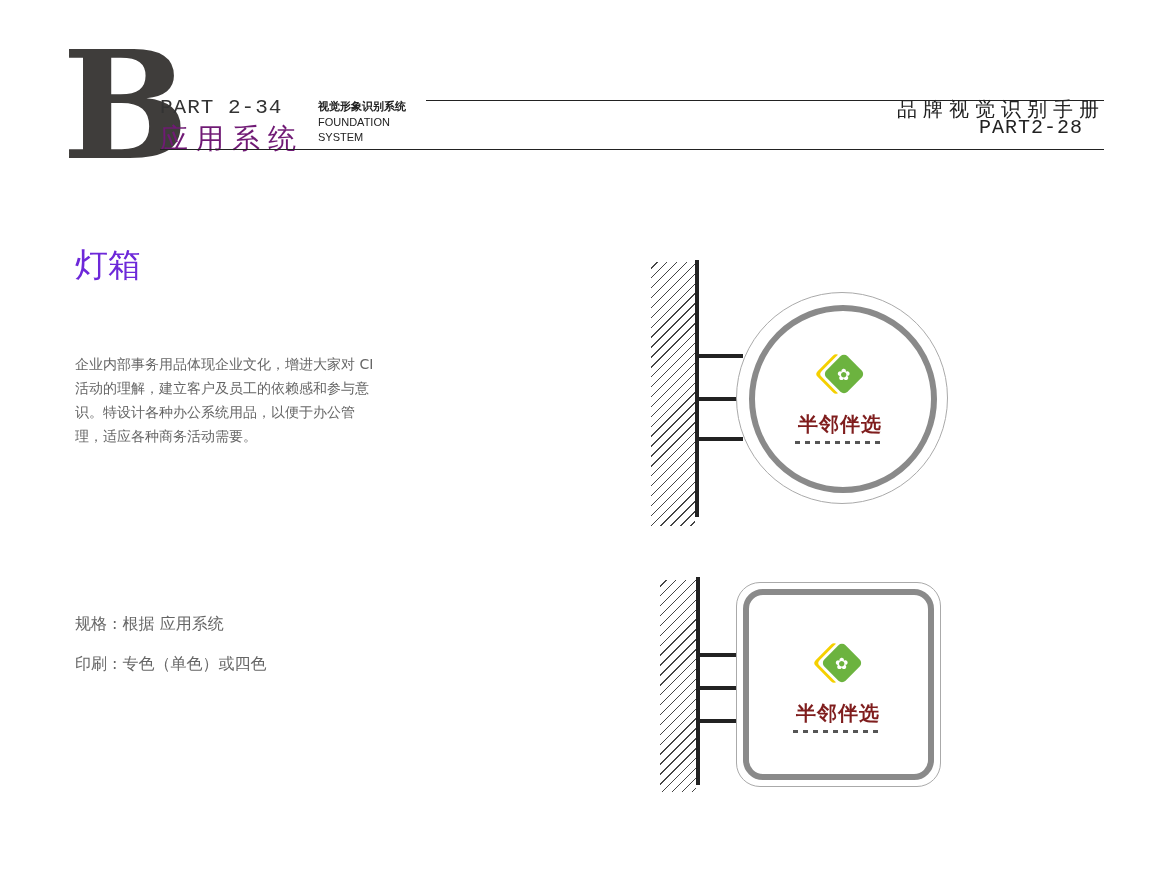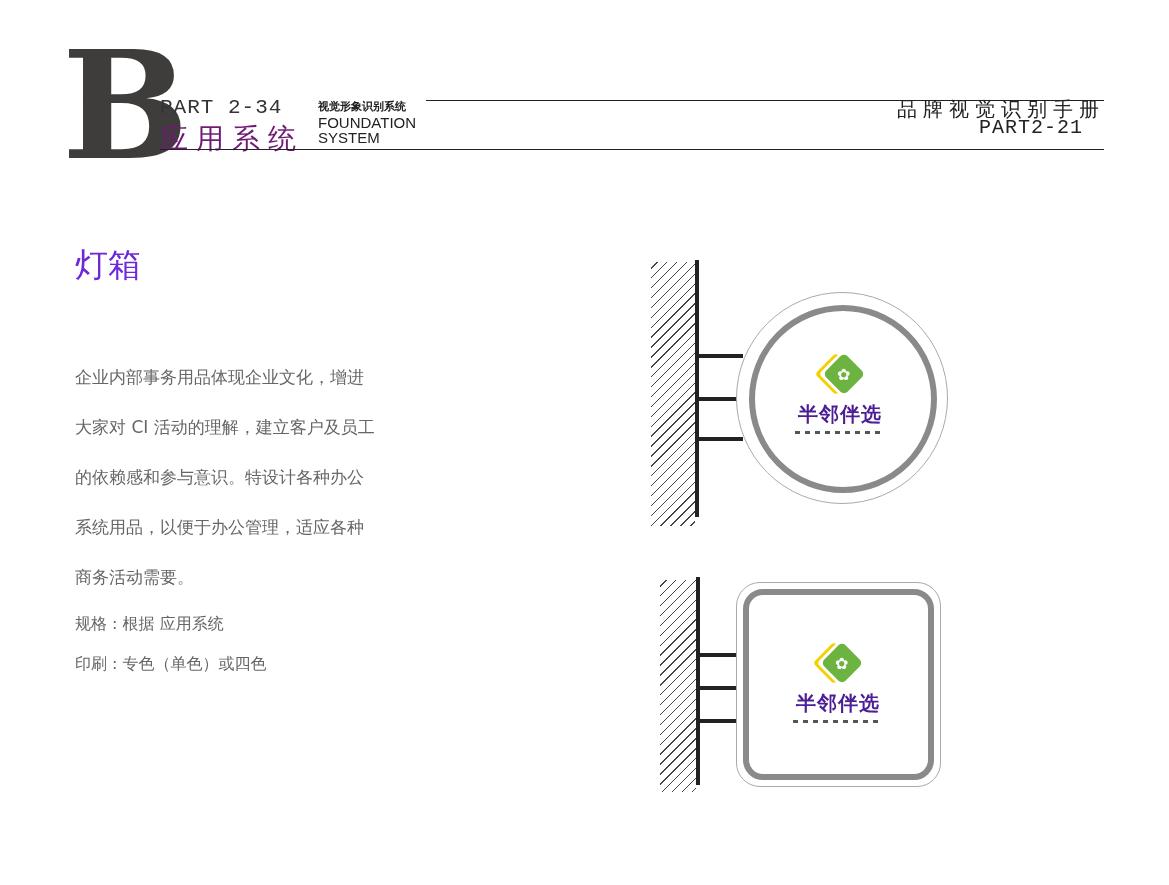--- a/index.html
+++ b/index.html
@@ -2,54 +2,54 @@
 <html><head>
 <meta charset="utf-8">
 <style>
   html,body{margin:0;padding:0;background:#fff;}
   body{width:1169px;height:885px;position:relative;overflow:hidden;font-family:"DejaVu Sans",sans-serif;color:#222;}
   .abs{position:absolute;}
   .big-b{left:62px;top:30px;font-family:"DejaVu Serif","Liberation Serif",serif;font-size:150px;line-height:1;color:#3f3d3b;font-weight:bold;letter-spacing:-6px;}
   .part-no{left:160px;top:96px;font-family:"Liberation Mono","DejaVu Sans Mono",monospace;font-size:21px;color:#333;letter-spacing:1px;}
   .part-cn{left:160px;top:120px;font-family:"DejaVu Serif",serif;font-size:28px;color:#701a75;letter-spacing:8px;}
   .vis-cn{left:318px;top:99px;font-size:11px;font-weight:bold;color:#222;font-family:Liberation Serif, serif;}
-  .found{left:318px;top:115px;font-family:"Liberation Sans",sans-serif;font-size:15px;line-height:15px;color:#222;}
+  .found{left:318px;top:115px;font-family:"Liberation Sans",sans-serif;font-size:11px;line-height:15px;color:#222;}
   .hline{height:1px;background:#222;}
   .brand-title{right:64px;top:72px;font-family:"DejaVu Serif",serif;font-size:20px;letter-spacing:6px;color:#222;margin-top:24px;}
   .brand-part{right:86px;top:116px;font-family:"Liberation Mono",monospace;font-size:20px;color:#222;letter-spacing:1px;}
   .section-title{left:75px;top:243px;font-size:33px;color:#6d28d9;}
-  .body-text{left:75px;top:352px;width:300px;font-size:17px;line-height:50px;color:#666;}
+  .body-text{left:75px;top:352px;width:300px;font-size:14px;line-height:24px;color:#666;}
   .spec{left:75px;font-size:16px;color:#666;}
   .wall{background:repeating-linear-gradient(135deg,#fff 0 4px,#444 4px 5px,#fff 5px 7px);}
   .pole{background:#222;width:4px;}
   .arm{background:#222;height:4px;}
   .logo{display:flex;flex-direction:column;align-items:center;}
   .diamond-wrap{position:relative;width:58px;height:42px;}
   .d-yellow{position:absolute;width:30px;height:30px;background:#f5d000;transform:rotate(45deg);left:10px;top:6px;border-radius:4px;}
   .d-white{position:absolute;width:30px;height:30px;background:#fff;transform:rotate(45deg);left:14px;top:6px;border-radius:4px;}
   .d-green{position:absolute;width:30px;height:30px;background:#6cb33f;transform:rotate(45deg);left:18px;top:6px;border-radius:5px;}
   .leaf{position:absolute;color:#fff;font-size:16px;left:26px;top:12px;}
-  .logo-name{font-size:20px;font-weight:bold;color:#4c1d95;letter-spacing:1px;margin-top:6px;}
+  .logo-name{font-size:20px;font-weight:bold;color:#7f1d1d;letter-spacing:1px;margin-top:16px;}
   .tagline{width:90px;height:3px;margin-top:3px;background:repeating-linear-gradient(90deg,#555 0 5px,transparent 5px 10px);}
 </style>
 </head>
 <body>
 
 <div class="abs big-b">B</div>
 <div class="abs part-no">PART 2-34</div>
 <div class="abs part-cn">应用系统</div>
 <div class="abs vis-cn">视觉形象识别系统</div>
 <div class="abs found">
   <div>FOUNDATION</div>
   <div>SYSTEM</div>
 </div>
 <div class="abs hline" style="left:426px;top:100px;width:678px;"></div>
 <div class="abs hline" style="left:160px;top:149px;width:944px;"></div>
 <div class="abs brand-title">品牌视觉识别手册</div>
-<div class="abs brand-part">PART2-21</div>
+<div class="abs brand-part">PART2-28</div>
 
 <div class="abs section-title">灯箱</div>
 <div class="abs body-text">企业内部事务用品体现企业文化，增进大家对 CI 活动的理解，建立客户及员工的依赖感和参与意识。特设计各种办公系统用品，以便于办公管理，适应各种商务活动需要。</div>
 <div class="abs spec" style="top:614px;">规格 : 根据 应用系统</div>
 <div class="abs spec" style="top:654px;">印刷 : 专色（单色）或四色</div>
 
 <div class="abs wall" style="left:651px;top:262px;width:44px;height:264px;"></div>
 <div class="abs pole" style="left:695px;top:260px;height:257px;"></div>
 <div class="abs arm" style="left:697px;top:354px;width:46px;"></div>
 <div class="abs arm" style="left:697px;top:397px;width:40px;"></div>

